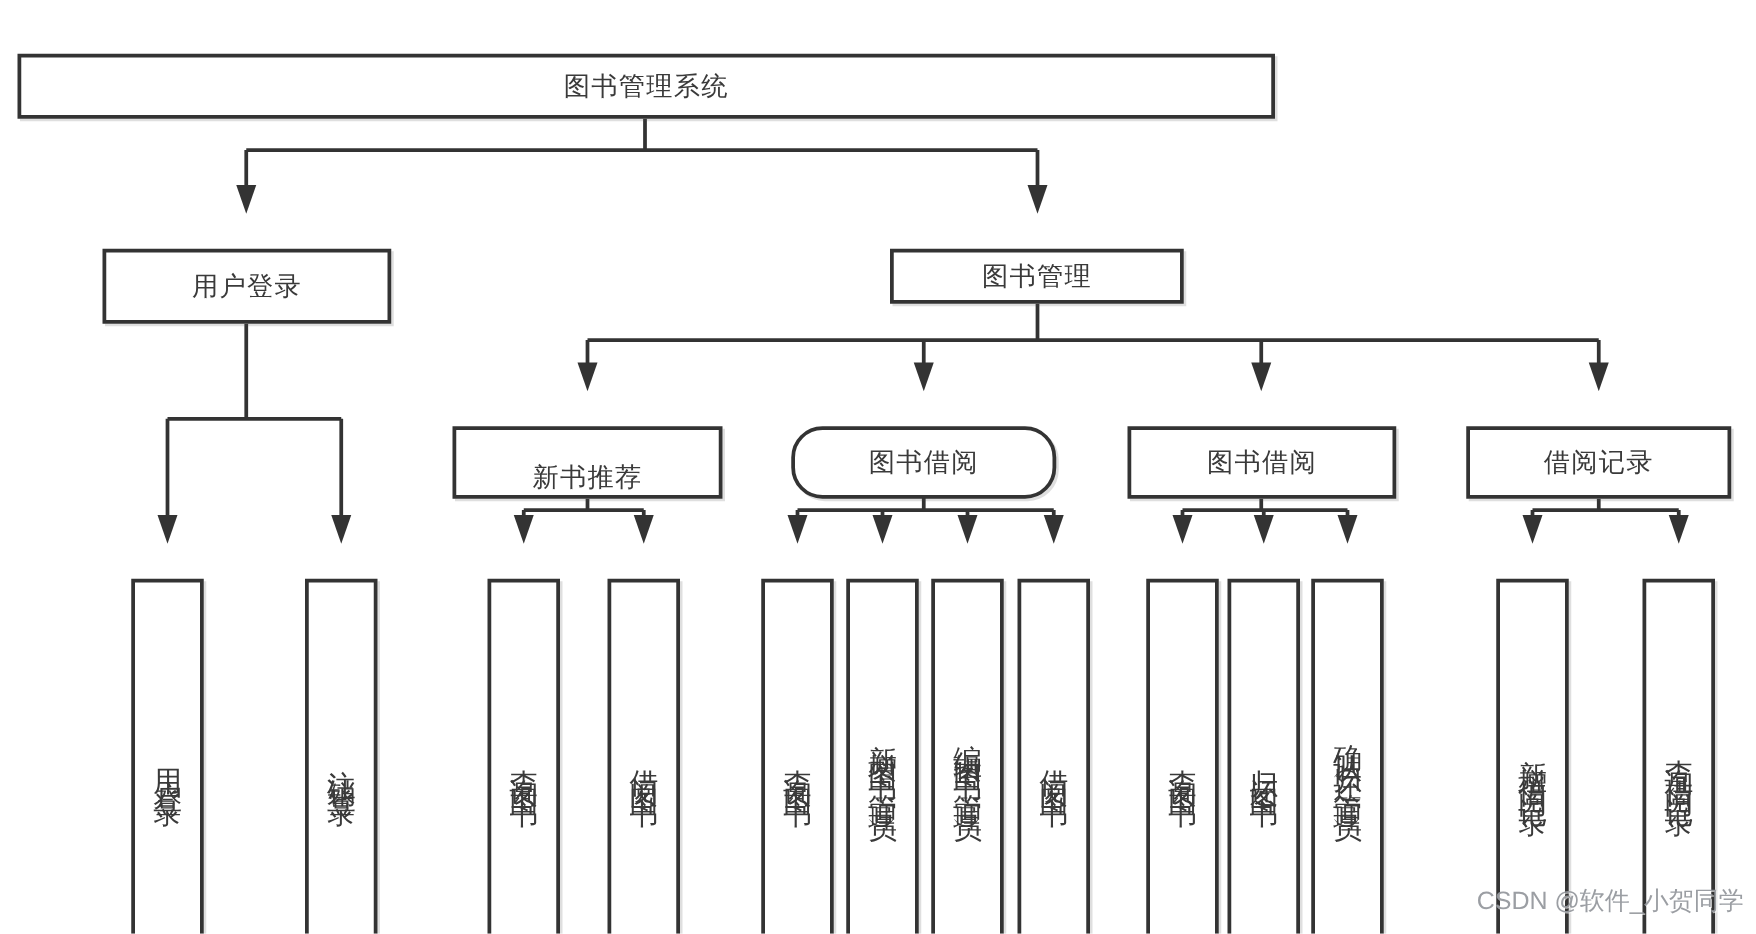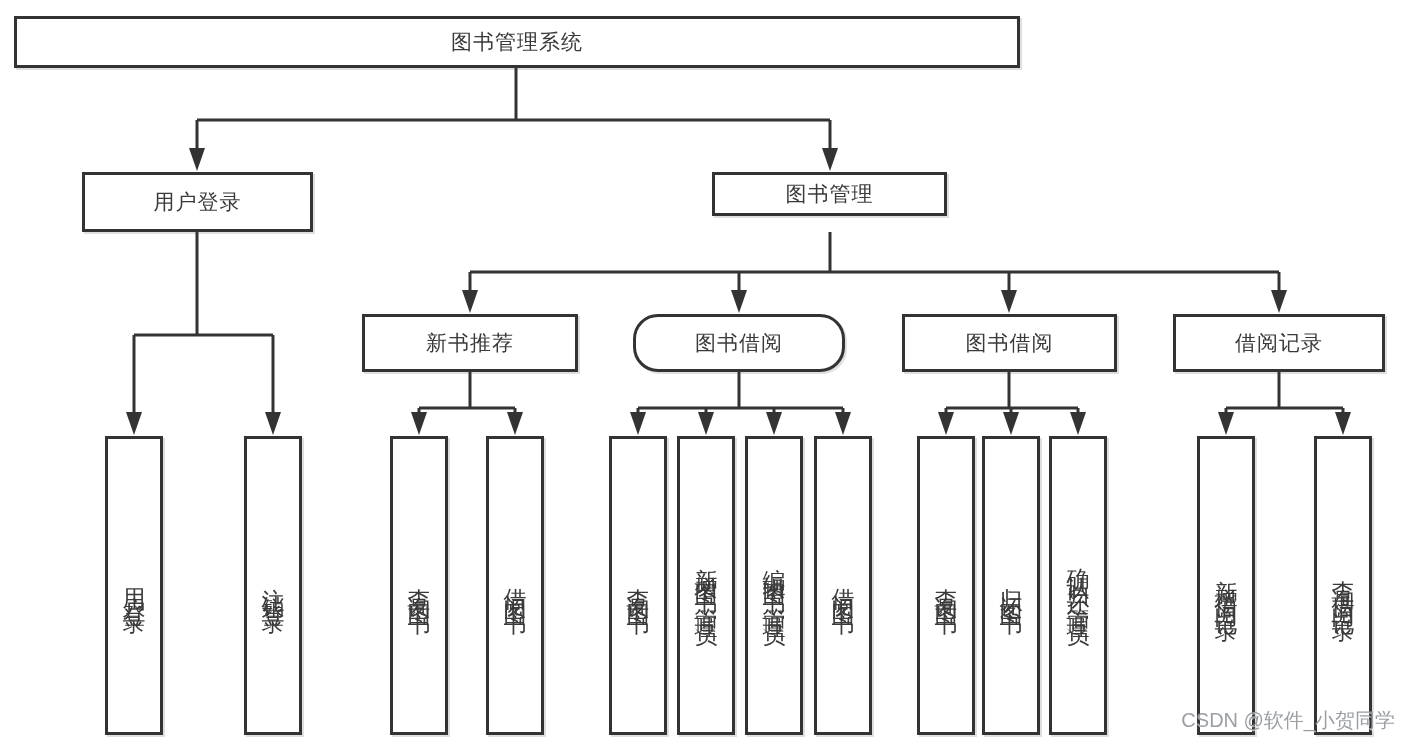--- a/index.html
+++ b/index.html
@@ -25,41 +25,42 @@
     position: absolute;
     box-sizing: border-box;
     border: 3px solid #333333;
     background: #ffffff;
     display: flex;
     align-items: center;
     justify-content: center;
     color: #3a3a3a;
     z-index: 2;
     box-shadow: 2px 2px 0 rgba(80,80,80,0.18);
+    margin-top: 27px;
   }
   .node-h {
     font-size: 21px;
     letter-spacing: 1px;
     white-space: nowrap;
   }
   .node-v span {
     writing-mode: vertical-rl;
     text-orientation: mixed;
     font-size: 23px;
     letter-spacing: 8px;
     line-height: 1;
     white-space: nowrap;
   }
   
   #n-root   { left: 14px;  top: 16px;  width: 1006px; height: 52px; }
   
   #n-login  { left: 82px;  top: 172px; width: 231px;  height: 60px; }
   #n-mgmt   { left: 712px; top: 172px; width: 235px;  height: 44px; }
   
-  #n-g1 { left: 362px;  top: 314px; width: 216px; height: 58px; }
+  #n-g1 { left: 362px;  top: 314px; width: 216px; height: 58px; align-items: flex-end; }
   #n-g2 { left: 633px;  top: 314px; width: 212px; height: 58px; border-radius: 25px; }
   #n-g3 { left: 902px;  top: 314px; width: 215px; height: 58px; }
   #n-g4 { left: 1173px; top: 314px; width: 212px; height: 58px; }
   
   .leaf { top: 436px; height: 299px; width: 58px; }
   #n-a1 { left: 105px; }
   #n-a2 { left: 244px; }
   #n-b1 { left: 390px; }
   #n-b2 { left: 486px; }
   #n-c1 { left: 609px; }

